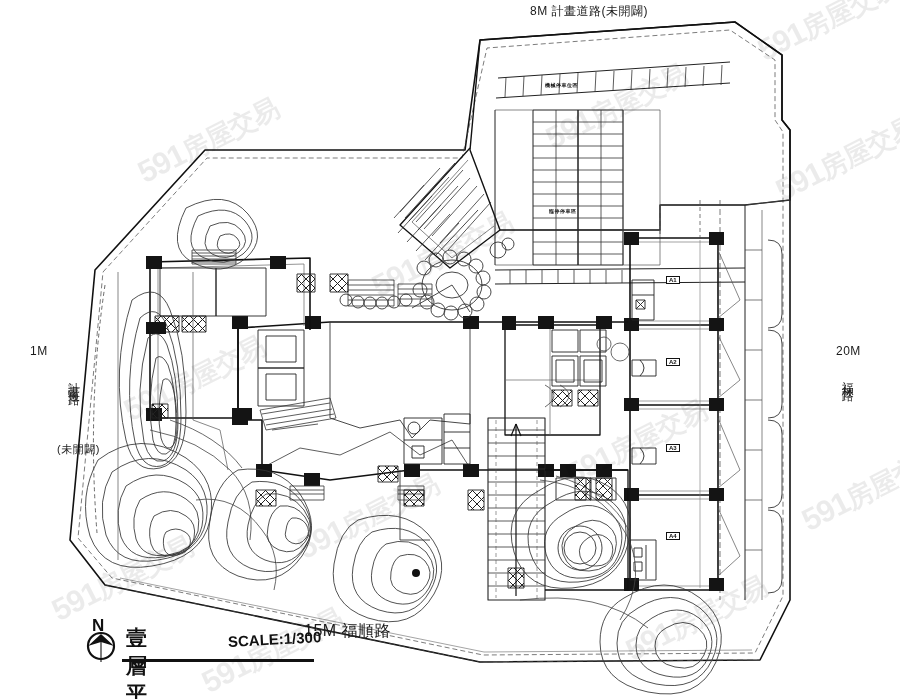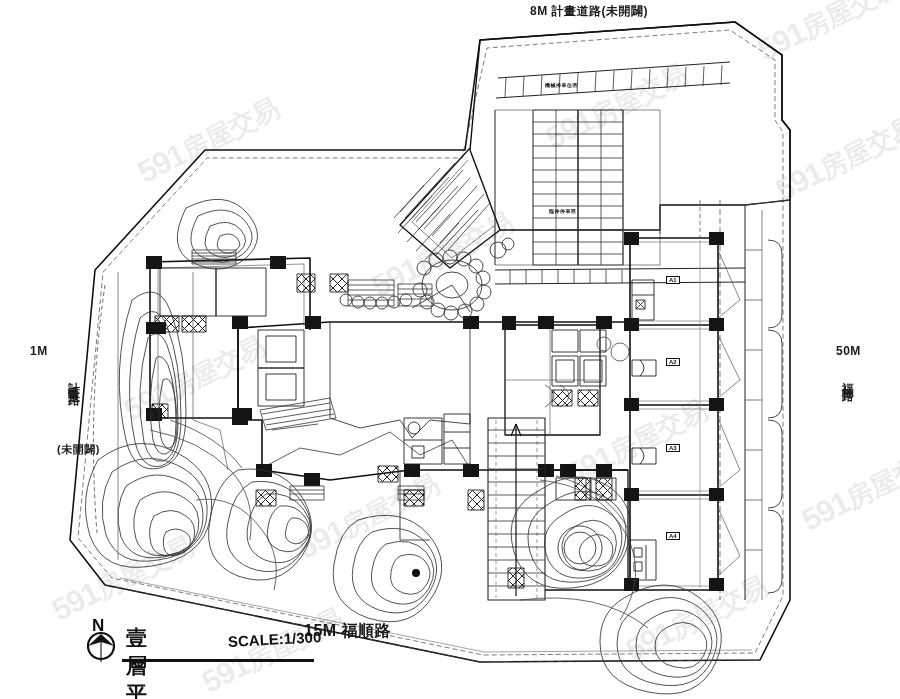--- a/index.html
+++ b/index.html
@@ -6,21 +6,21 @@
   html,body{margin:0;padding:0;background:#ffffff;}
   body{
     width:900px;height:699px;position:relative;overflow:hidden;
     font-family:"Liberation Sans","DejaVu Sans",sans-serif;
     color:#111;
   }
   #stage{position:absolute;inset:0;width:900px;height:699px;}
   #plan{position:absolute;left:0;top:0;width:900px;height:699px;}
 
   
-  .lbl{position:absolute;font-size:12px;font-weight:bold;color:#1a1a1a;
+  .lbl{position:absolute;font-size:12px;font-weight:normal;color:#1a1a1a;
        letter-spacing:.5px;white-space:nowrap;line-height:1.15;}
 
   #label-top{left:530px;top:5px;}
   #label-left-size{left:30px;top:345px;}
   #label-left-road{left:40px;top:372px;text-align:center;width:40px;
                    writing-mode:vertical-rl;text-orientation:upright;letter-spacing:4px;}
   #label-left-note{left:20px;top:443px;font-size:11px;margin-left:37px;}
   #label-right-size{left:836px;top:345px;}
   #label-right-road{left:840px;top:372px;writing-mode:vertical-rl;
                     text-orientation:upright;letter-spacing:4px;}
@@ -502,21 +502,21 @@
   <div style="position:absolute;left:666px;top:358px;font-size:6px;font-weight:bold;color:#111;border:1px solid #111;padding:0 2px;background:#fff;">A2</div>
   <div style="position:absolute;left:666px;top:444px;font-size:6px;font-weight:bold;color:#111;border:1px solid #111;padding:0 2px;background:#fff;">A3</div>
   <div style="position:absolute;left:666px;top:532px;font-size:6px;font-weight:bold;color:#111;border:1px solid #111;padding:0 2px;background:#fff;">A4</div>
 
   <div class="lbl" id="label-top">8M 計畫道路(未開闢)</div>
 
   <div class="lbl" id="label-left-size">1M</div>
   <div class="lbl" id="label-left-road">計畫道路</div>
   <div class="lbl" id="label-left-note">(未開闢)</div>
 
-  <div class="lbl" id="label-right-size">50M</div>
+  <div class="lbl" id="label-right-size">20M</div>
   <div class="lbl" id="label-right-road">福林路</div>
 
   <div class="lbl" id="label-bottom-road">15M 福順路</div>
 
   <div id="titleblock">
     <svg id="compass" viewBox="0 0 42 48">
       <text x="12" y="15" font-family="Liberation Sans, sans-serif" font-size="17" font-weight="bold" fill="#111">N</text>
       <circle cx="21" cy="30" r="13" fill="none" stroke="#111" stroke-width="2.2"></circle>
       <path d="M8,30 L21,18 L34,30 L21,26 Z" fill="#111"></path>
       <path d="M21,26 L21,46" stroke="#111" stroke-width="1.1"></path>

